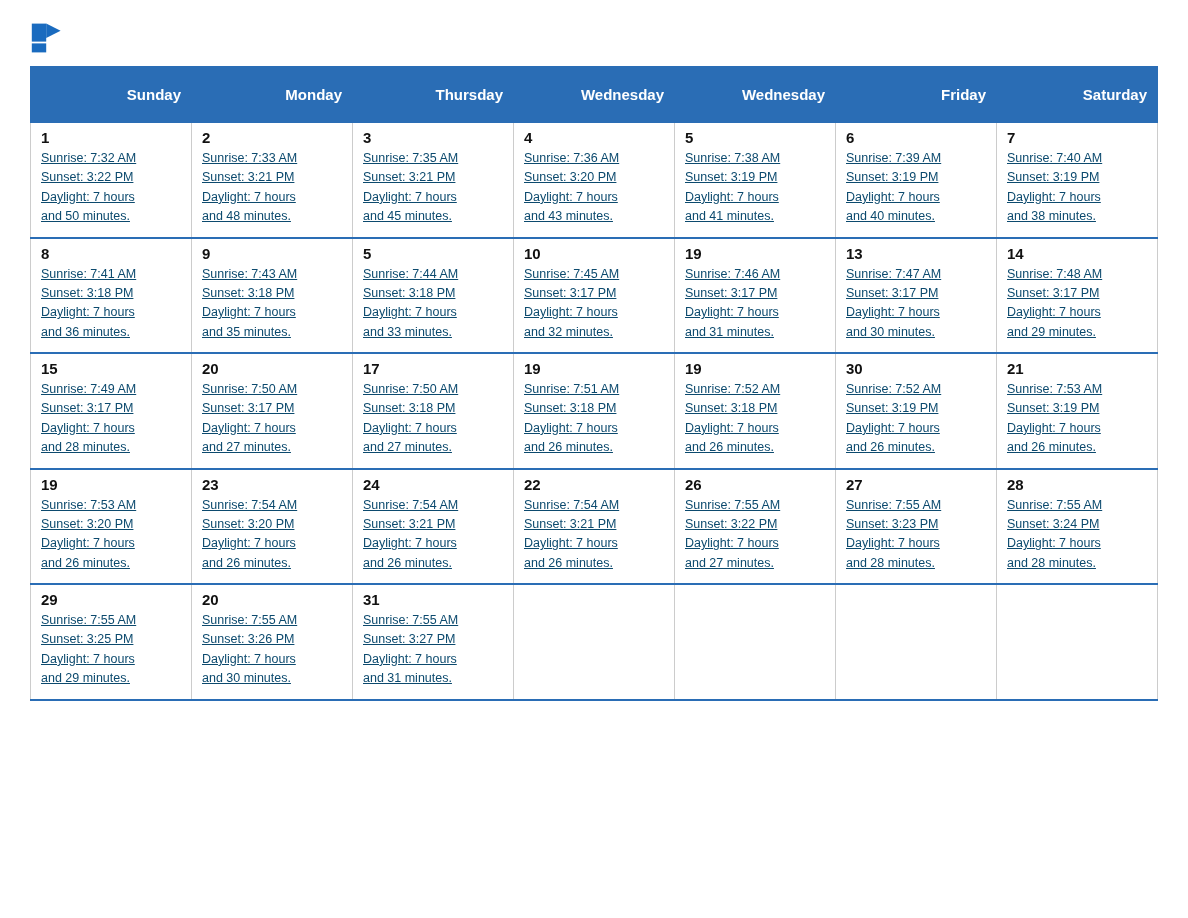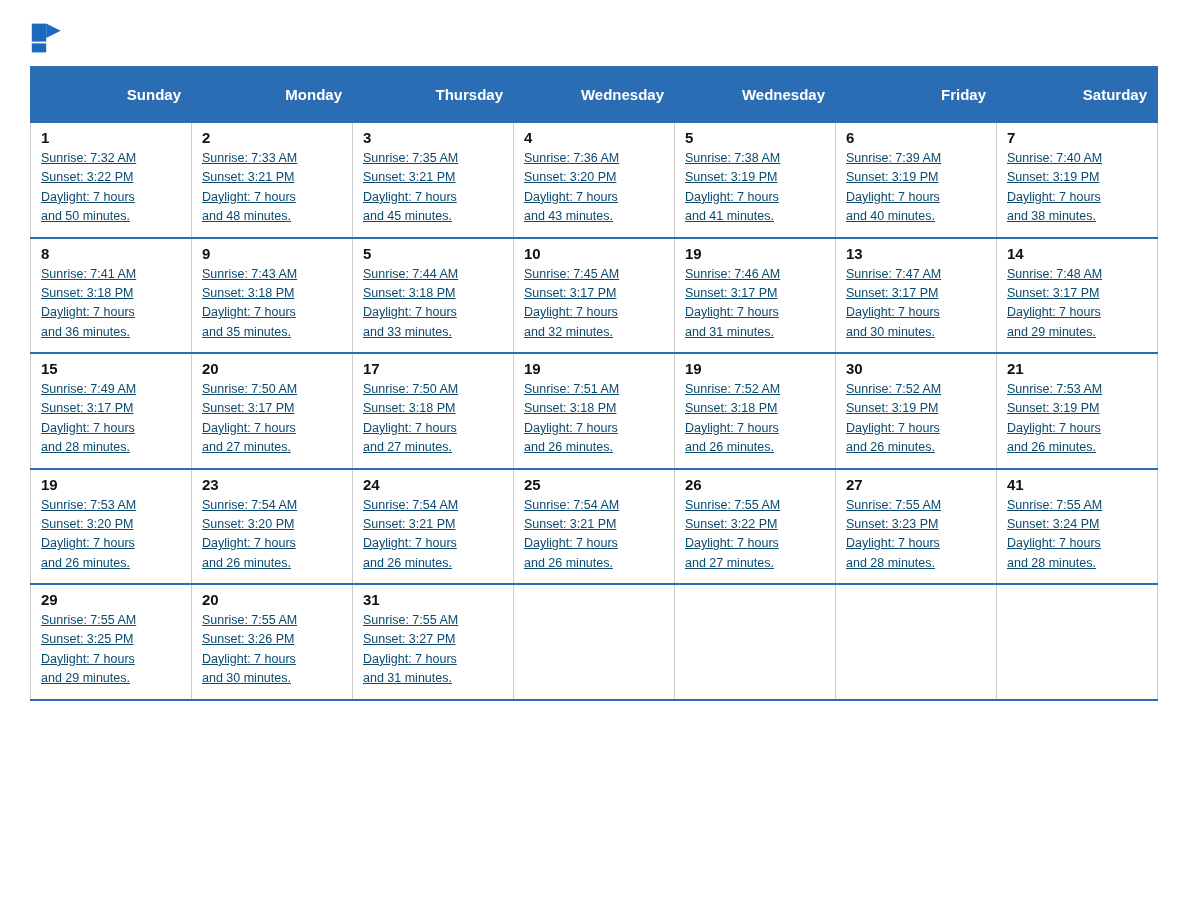--- a/index.html
+++ b/index.html
@@ -220,33 +220,33 @@
         </td>
         <td>
           <span class="day-num">23</span>
           <div class="day-info">Sunrise: 7:54 AM<br>Sunset: 3:20 PM<br>Daylight: 7 hours<br>and 26 minutes.</div>
         </td>
         <td>
           <span class="day-num">24</span>
           <div class="day-info">Sunrise: 7:54 AM<br>Sunset: 3:21 PM<br>Daylight: 7 hours<br>and 26 minutes.</div>
         </td>
         <td>
-          <span class="day-num">25</span>
+          <span class="day-num">22</span>
           <div class="day-info">Sunrise: 7:54 AM<br>Sunset: 3:21 PM<br>Daylight: 7 hours<br>and 26 minutes.</div>
         </td>
         <td>
           <span class="day-num">26</span>
           <div class="day-info">Sunrise: 7:55 AM<br>Sunset: 3:22 PM<br>Daylight: 7 hours<br>and 27 minutes.</div>
         </td>
         <td>
           <span class="day-num">27</span>
           <div class="day-info">Sunrise: 7:55 AM<br>Sunset: 3:23 PM<br>Daylight: 7 hours<br>and 28 minutes.</div>
         </td>
         <td>
-          <span class="day-num">41</span>
+          <span class="day-num">28</span>
           <div class="day-info">Sunrise: 7:55 AM<br>Sunset: 3:24 PM<br>Daylight: 7 hours<br>and 28 minutes.</div>
         </td>
       </tr>
       <tr>
         <td>
           <span class="day-num">29</span>
           <div class="day-info">Sunrise: 7:55 AM<br>Sunset: 3:25 PM<br>Daylight: 7 hours<br>and 29 minutes.</div>
         </td>
         <td>
           <span class="day-num">20</span>

